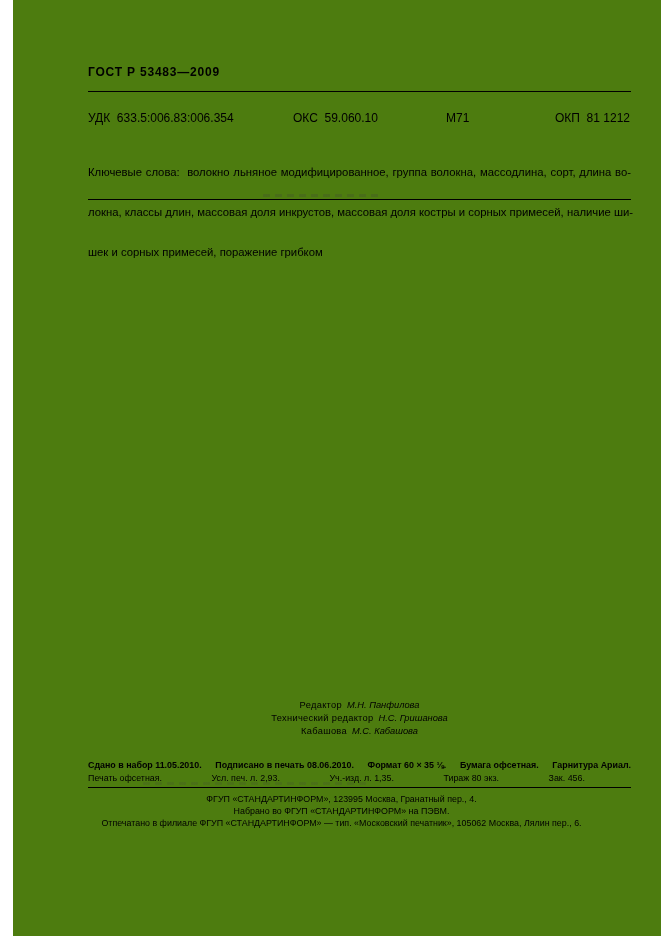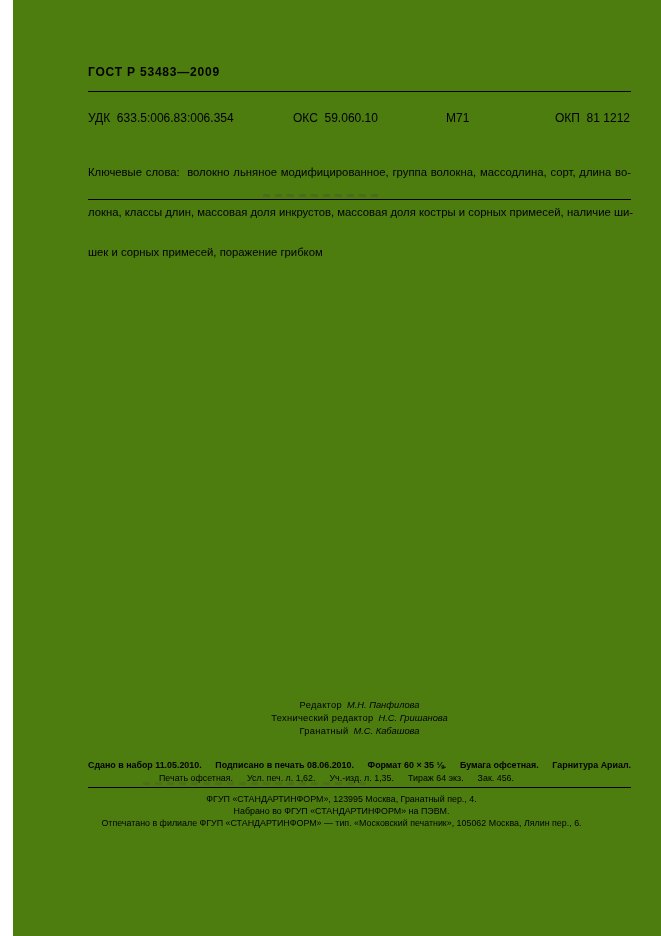--- a/index.html
+++ b/index.html
@@ -70,21 +70,21 @@
     top: 760px;
     display: flex;
     justify-content: space-between;
     font-size: 8.9px;
     white-space: nowrap;
     font-weight: bold;
   }
   .colophon-2 {
     top: 772.5px;
     display: flex;
-    justify-content: center;
+    justify-content: space-between;
     gap: 14px;
     padding-right: 46px;
     font-size: 8.9px;
     white-space: nowrap;
   }
 
   .imprint {
     top: 793px;
     text-align: center;
     font-size: 8.9px;
@@ -121,37 +121,37 @@
   <div class="abs content-x rule rule-keywords"></div>
 
   <div class="abs content-x credits">
     <div>
       <span class="credit-role">Редактор</span><span class="credit-name">М.Н. Панфилова</span>
     </div>
     <div>
       <span class="credit-role">Технический редактор</span><span class="credit-name">Н.С. Гришанова</span>
     </div>
     <div>
-      <span class="credit-role">Гранатный</span><span class="credit-name">М.С. Кабашова</span>
+      <span class="credit-role">Кабашова</span><span class="credit-name">М.С. Кабашова</span>
     </div>
   </div>
 
   <div class="abs content-x colophon-1">
     <span>Сдано в набор 11.05.2010.</span>
     <span>Подписано в печать 08.06.2010.</span>
     <span>Формат 60 × 35 ⅛.</span>
     <span>Бумага офсетная.</span>
     <span>Гарнитура Ариал.</span>
   </div>
 
   <div class="abs content-x colophon-2">
     <span>Печать офсетная.</span>
-    <span>Усл. печ. л. 1,62.</span>
+    <span>Усл. печ. л. 2,93.</span>
     <span>Уч.-изд. л. 1,35.</span>
-    <span>Тираж 64 экз.</span>
+    <span>Тираж 80 экз.</span>
     <span>Зак. 456.</span>
   </div>
 
   <div class="abs scan-artifact artifact-imprint"></div>
   <div class="abs content-x rule rule-imprint"></div>
 
   <div class="abs content-x imprint">
     <div>ФГУП «СТАНДАРТИНФОРМ», 123995 Москва, Гранатный пер., 4.</div>
     <div>Набрано во ФГУП «СТАНДАРТИНФОРМ» на ПЭВМ.</div>
     <div>Отпечатано в филиале ФГУП «СТАНДАРТИНФОРМ» — тип. «Московский печатник», 105062  Москва, Лялин пер., 6.</div>

